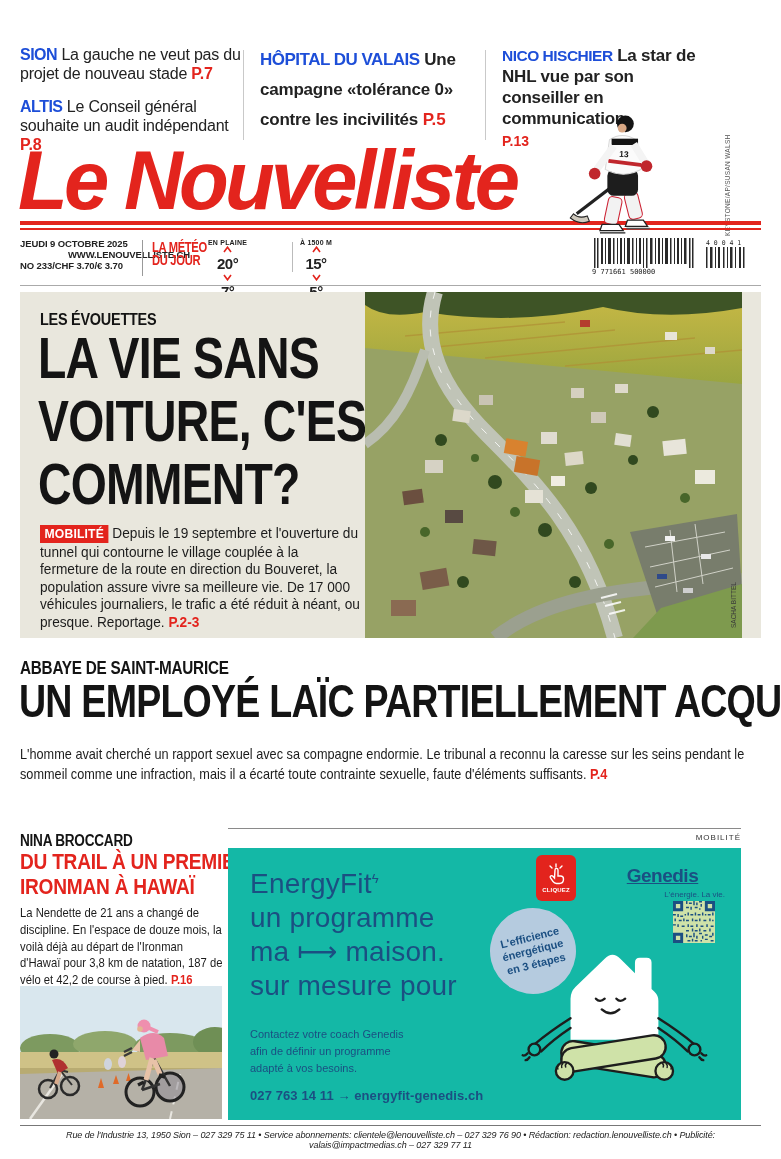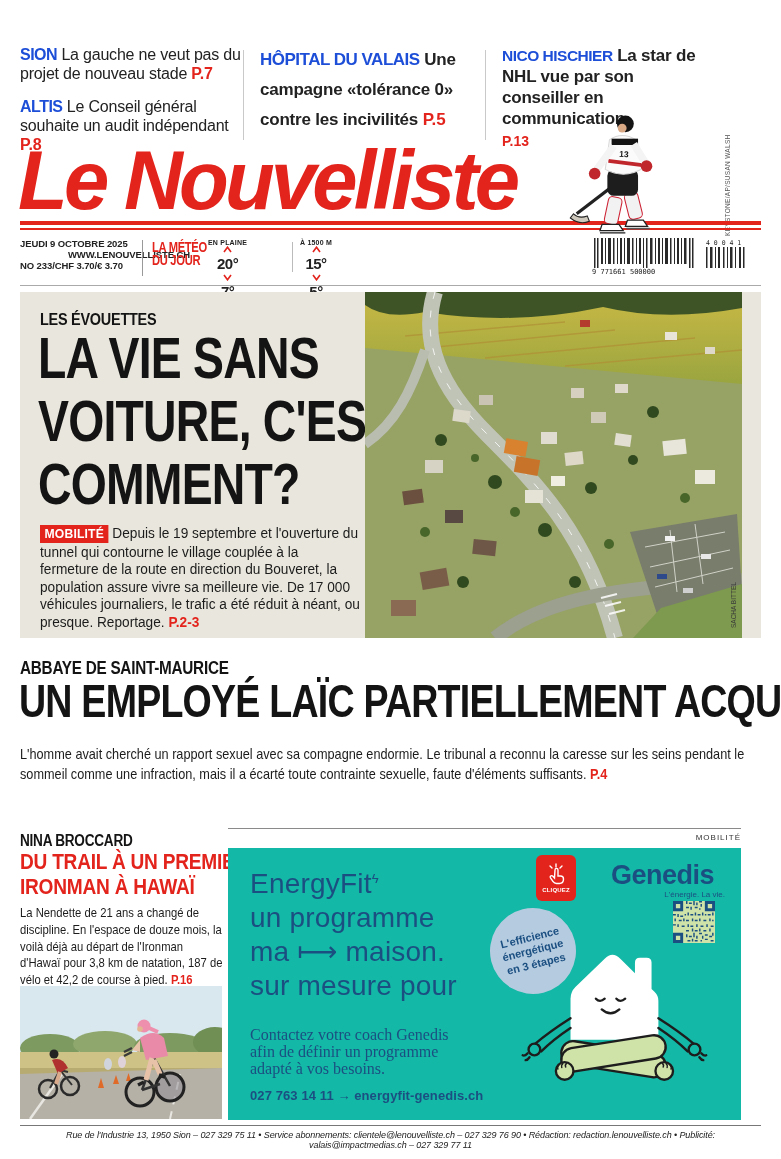--- a/index.html
+++ b/index.html
@@ -24,26 +24,26 @@
   .bigHL div{white-space:nowrap;}
   .badge{background:#e3241d;color:#fff;font-weight:bold;padding:1px 5px 2px 5px;font-size:13.5px;letter-spacing:.2px;}
   .body-txt{color:#1c1c1c;}
   .credit-v{font-size:6.5px;color:#555;letter-spacing:.3px;writing-mode:vertical-rl;transform:rotate(180deg);white-space:nowrap;}
   .hl3{color:#e3241d;font-weight:bold;font-size:22.5px;line-height:25px;letter-spacing:-.3px;
        transform:scaleX(.85);transform-origin:0 0;}
   .hl3 div{white-space:nowrap;}
   .ad{position:absolute;background:#14b8a6;}
   .ad-hl{color:#1b4f82;font-size:28px;line-height:34px;letter-spacing:.2px;}
   .ad-hl div{white-space:nowrap;}
-  .ad-body{color:#1b4f82;font-size:16px;line-height:17px;font-family:Liberation Serif, serif;}
+  .ad-body{color:#1b4f82;font-size:11px;line-height:17px;}
   .ad-contact{color:#1b4f82;font-size:13px;font-weight:bold;letter-spacing:.1px;white-space:nowrap;}
   .stamp{position:absolute;background:#e3241d;border-radius:6px;width:40px;height:46px;
          display:flex;flex-direction:column;align-items:center;justify-content:center;gap:2px;}
   .stamp span{color:#fff;font-size:6px;font-weight:bold;letter-spacing:.2px;}
-  .genedis{color:#1b4f82;font-weight:bold;font-size:27px;letter-spacing:-.5px;line-height:27px;}
+  .genedis{color:#1b4f82;font-weight:bold;font-size:19px;letter-spacing:-.5px;line-height:27px;text-decoration:underline;}
   .gen-tag{color:#1b4f82;font-size:8px;text-align:right;margin-top:1px;}
   .adbadge{position:absolute;width:86px;height:86px;border-radius:50%;background:#b5cbdf;
            display:flex;align-items:center;justify-content:center;text-align:center;
            transform:rotate(-14deg);color:#1b4f82;font-size:11px;font-weight:bold;line-height:13.5px;}
   .publabel{font-size:8px;letter-spacing:1px;color:#333;}
   .footer{font-size:9px;color:#222;text-align:center;letter-spacing:-.1px;font-style:italic;}
   .hr{position:absolute;background:#9a9a9a;height:1px;}
 </style>
 </head>
 <body>

